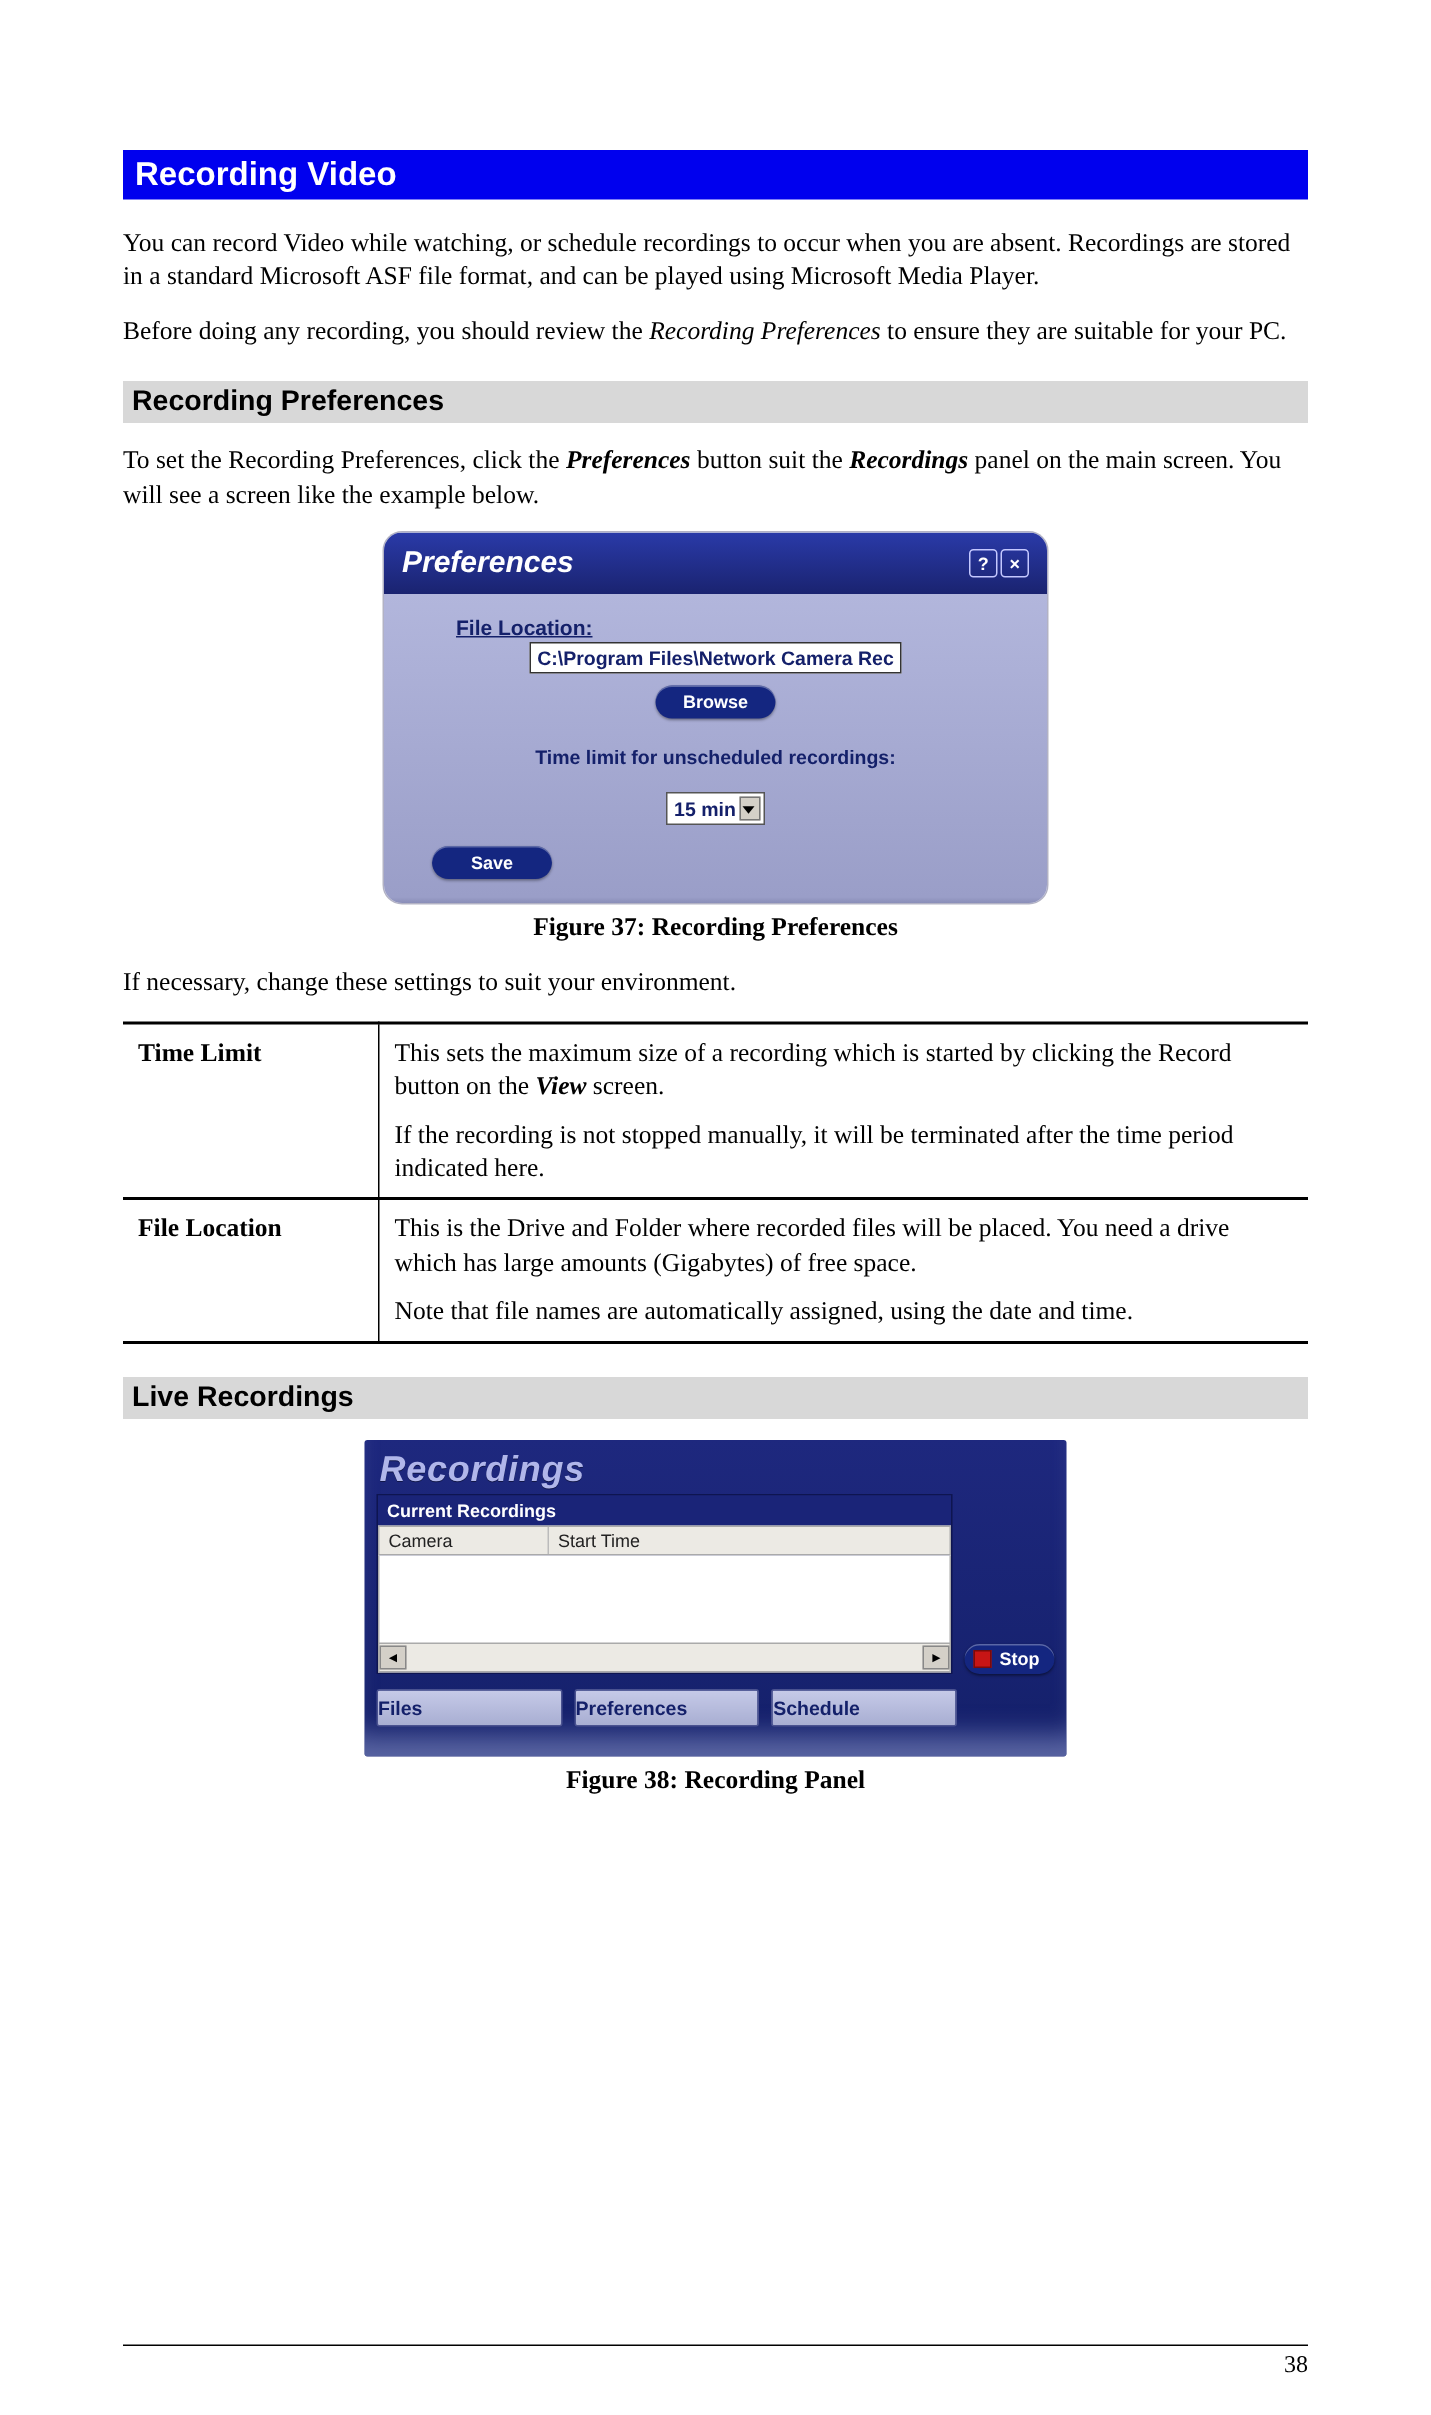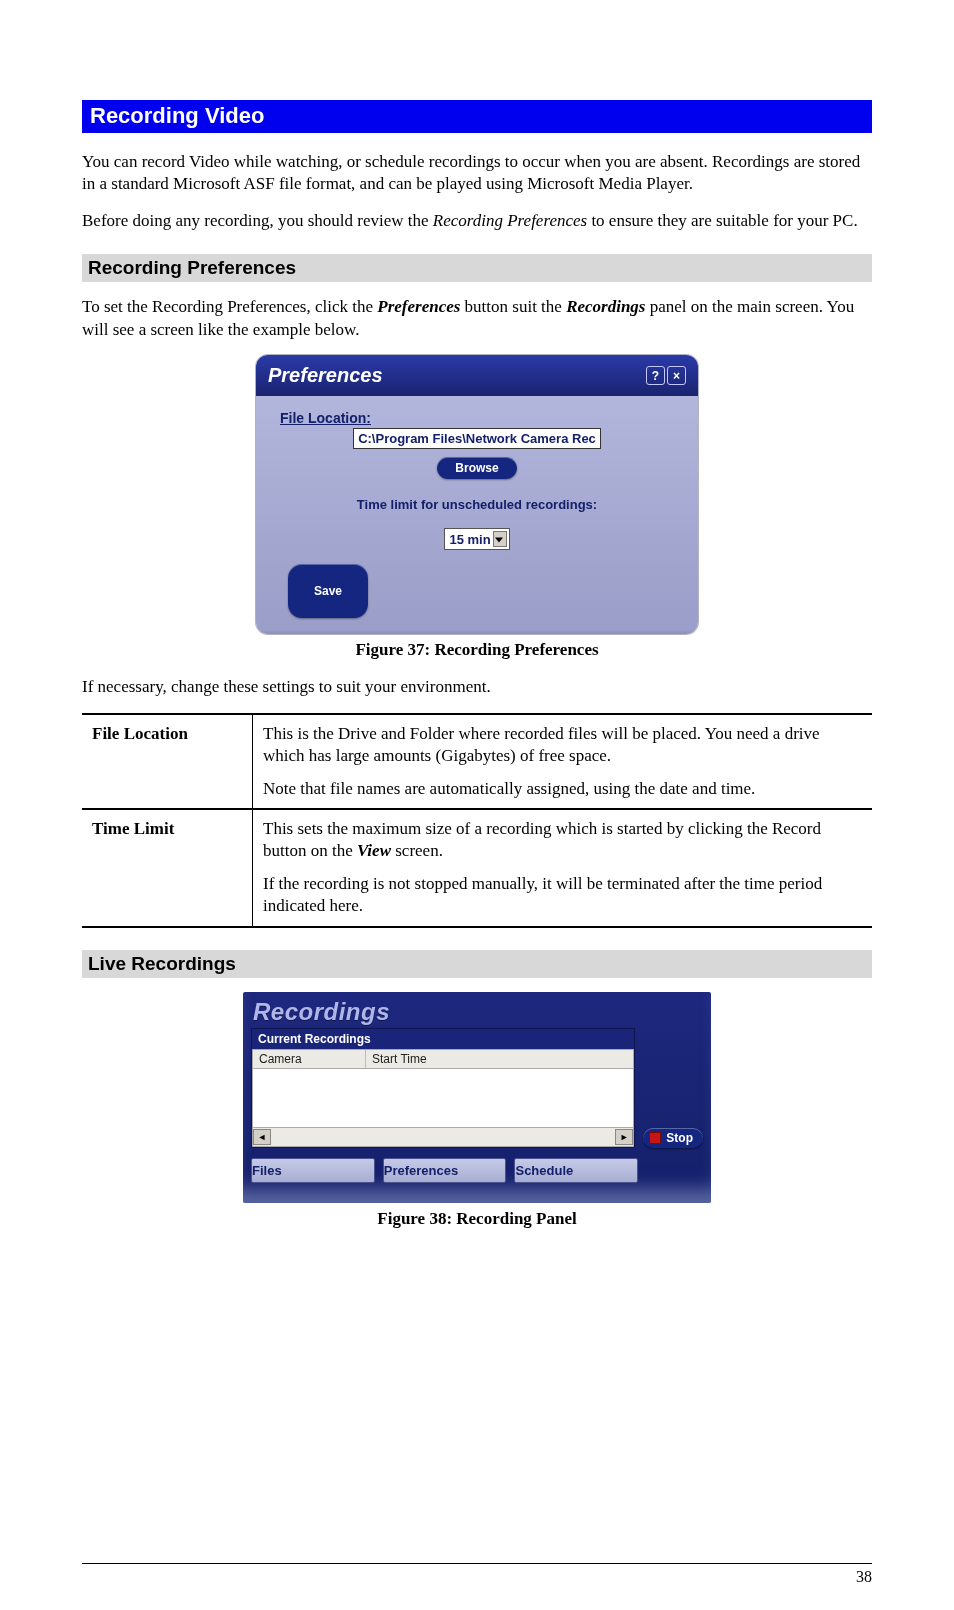--- a/index.html
+++ b/index.html
@@ -70,20 +70,21 @@
     border-radius:3px; display:flex; align-items:center; justify-content:center;
     font-size:12px; font-family:Arial, sans-serif; font-style:normal;
   }
   .prefs-body {
     background: linear-gradient(#b2b6dc, #9a9ec8);
     padding: 14px 24px 12px 24px;
   }
   .fld-label {
     color:#14206a; text-decoration:underline; font-weight:bold; font-size:14px;
     margin-bottom:2px;
+    margin-left:24px;
   }
   .row { display:flex; align-items:center; gap:8px;flex-direction:column; }
   .path-input {
     flex:1; background:#fff; border:1px solid #333; padding:2px 4px;
     font-weight:bold; color:#14206a; font-size:13px; height:18px;
     font-family: Tahoma, Arial, sans-serif;
   }
   .pill-btn {
     background:#142680; color:#fff; border:none; border-radius:14px;
     padding:4px 18px; font-size:12px; font-weight:bold; cursor:pointer;
@@ -234,47 +235,47 @@
         </div>
         <div class="row prefs-line2">
           <span>Time limit for unscheduled recordings:</span>
           <span style="width:6px"></span>
           <span class="sel">
             <span>15 min</span>
             <span class="caret"></span>
           </span>
         </div>
         <div class="save-row">
-          <button class="pill-btn" style="padding:20px 26px">Save</button>
+          <button class="pill-btn" style="padding:4px 26px">Save</button>
         </div>
       </div>
       <div class="prefs-bottom-gap"></div>
     </div>
   </div>
 
   <div class="fig-caption">Figure 37: Recording Preferences</div>
 
   <p>If necessary, change these settings to suit your environment.</p>
 
   <table class="settings">
     <tbody>
         <tr>
-      <td>File Location</td>
-      <td>
-        <p>This is the Drive and Folder where recorded files will be placed. You need a drive which has large amounts (Gigabytes) of free space.</p>
-        <p>Note that file names are automatically assigned, using the date and time.</p>
-      </td>
-    </tr>
-    <tr>
       <td>Time Limit</td>
       <td>
         <p>
           <span>This sets the maximum size of a recording which is started by clicking the Record button on the </span><span class="bold-em">View</span><span> screen.</span>
         </p>
         <p>If the recording is not stopped manually, it will be terminated after the time period indicated here.</p>
+      </td>
+    </tr>
+    <tr>
+      <td>File Location</td>
+      <td>
+        <p>This is the Drive and Folder where recorded files will be placed. You need a drive which has large amounts (Gigabytes) of free space.</p>
+        <p>Note that file names are automatically assigned, using the date and time.</p>
       </td>
     </tr>
   </tbody>
     </table>
 
   <div class="h2-bar">Live Recordings</div>
 
 
   <div class="rec-wrap">
     <div class="rec-panel">

